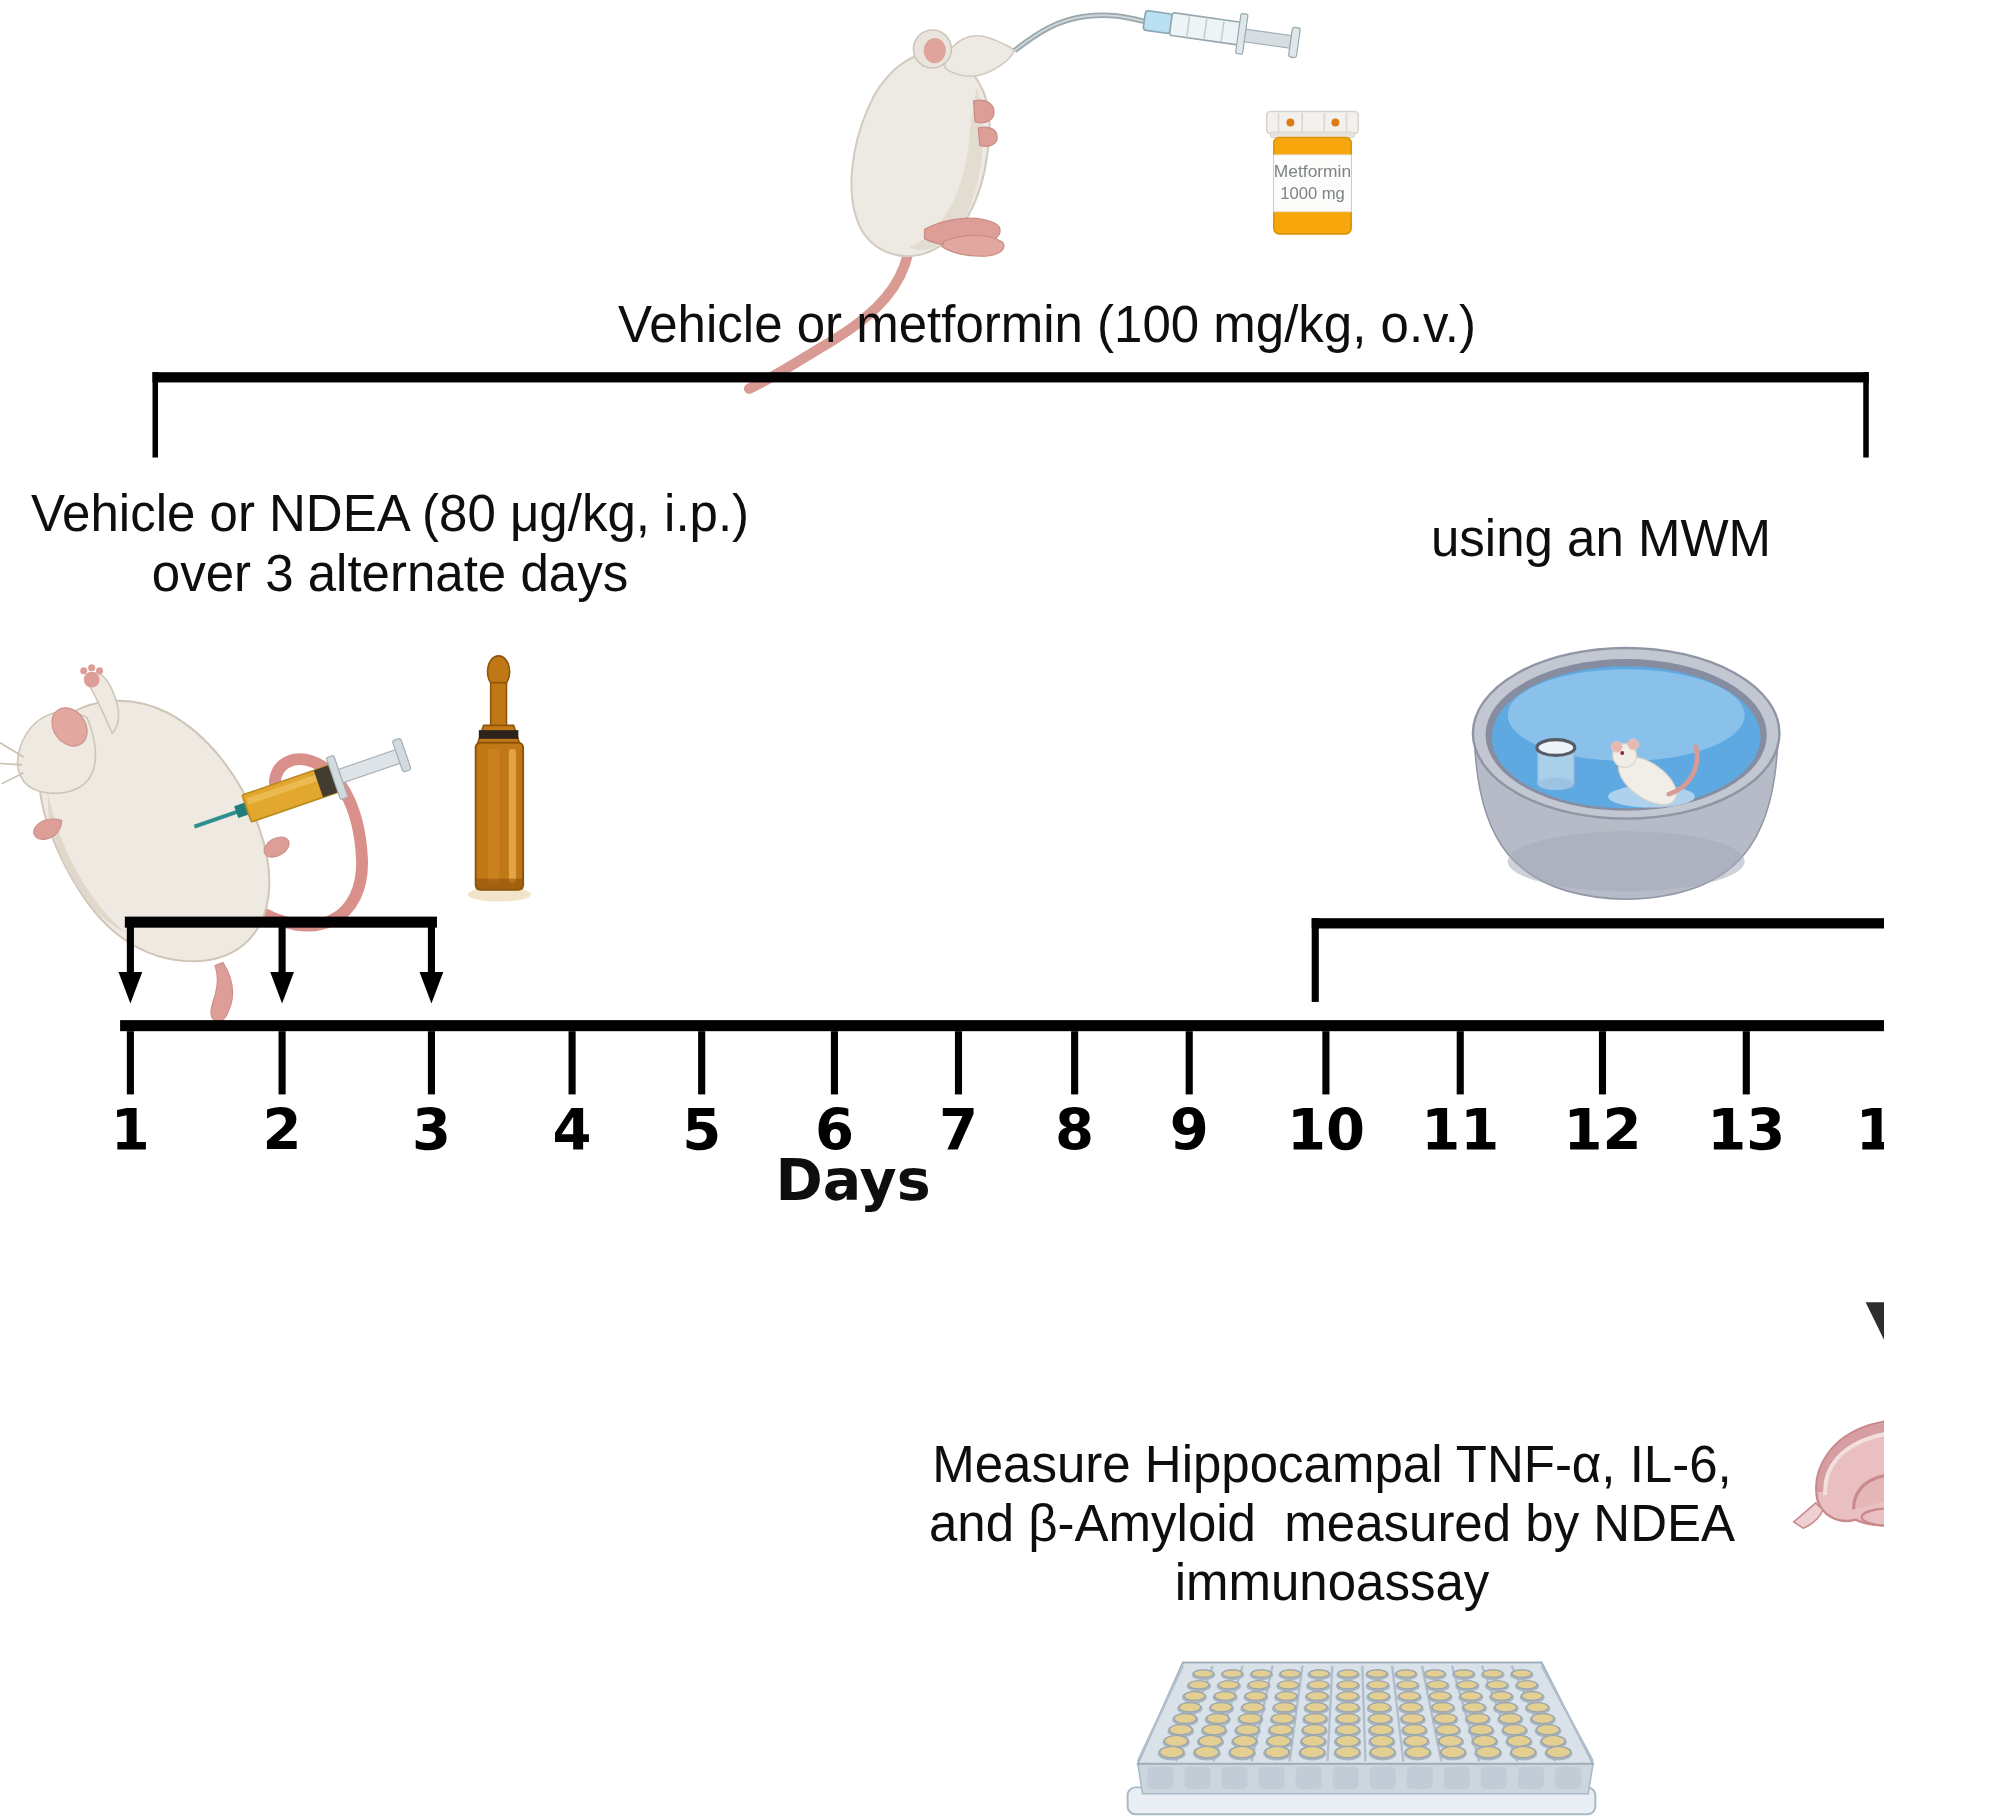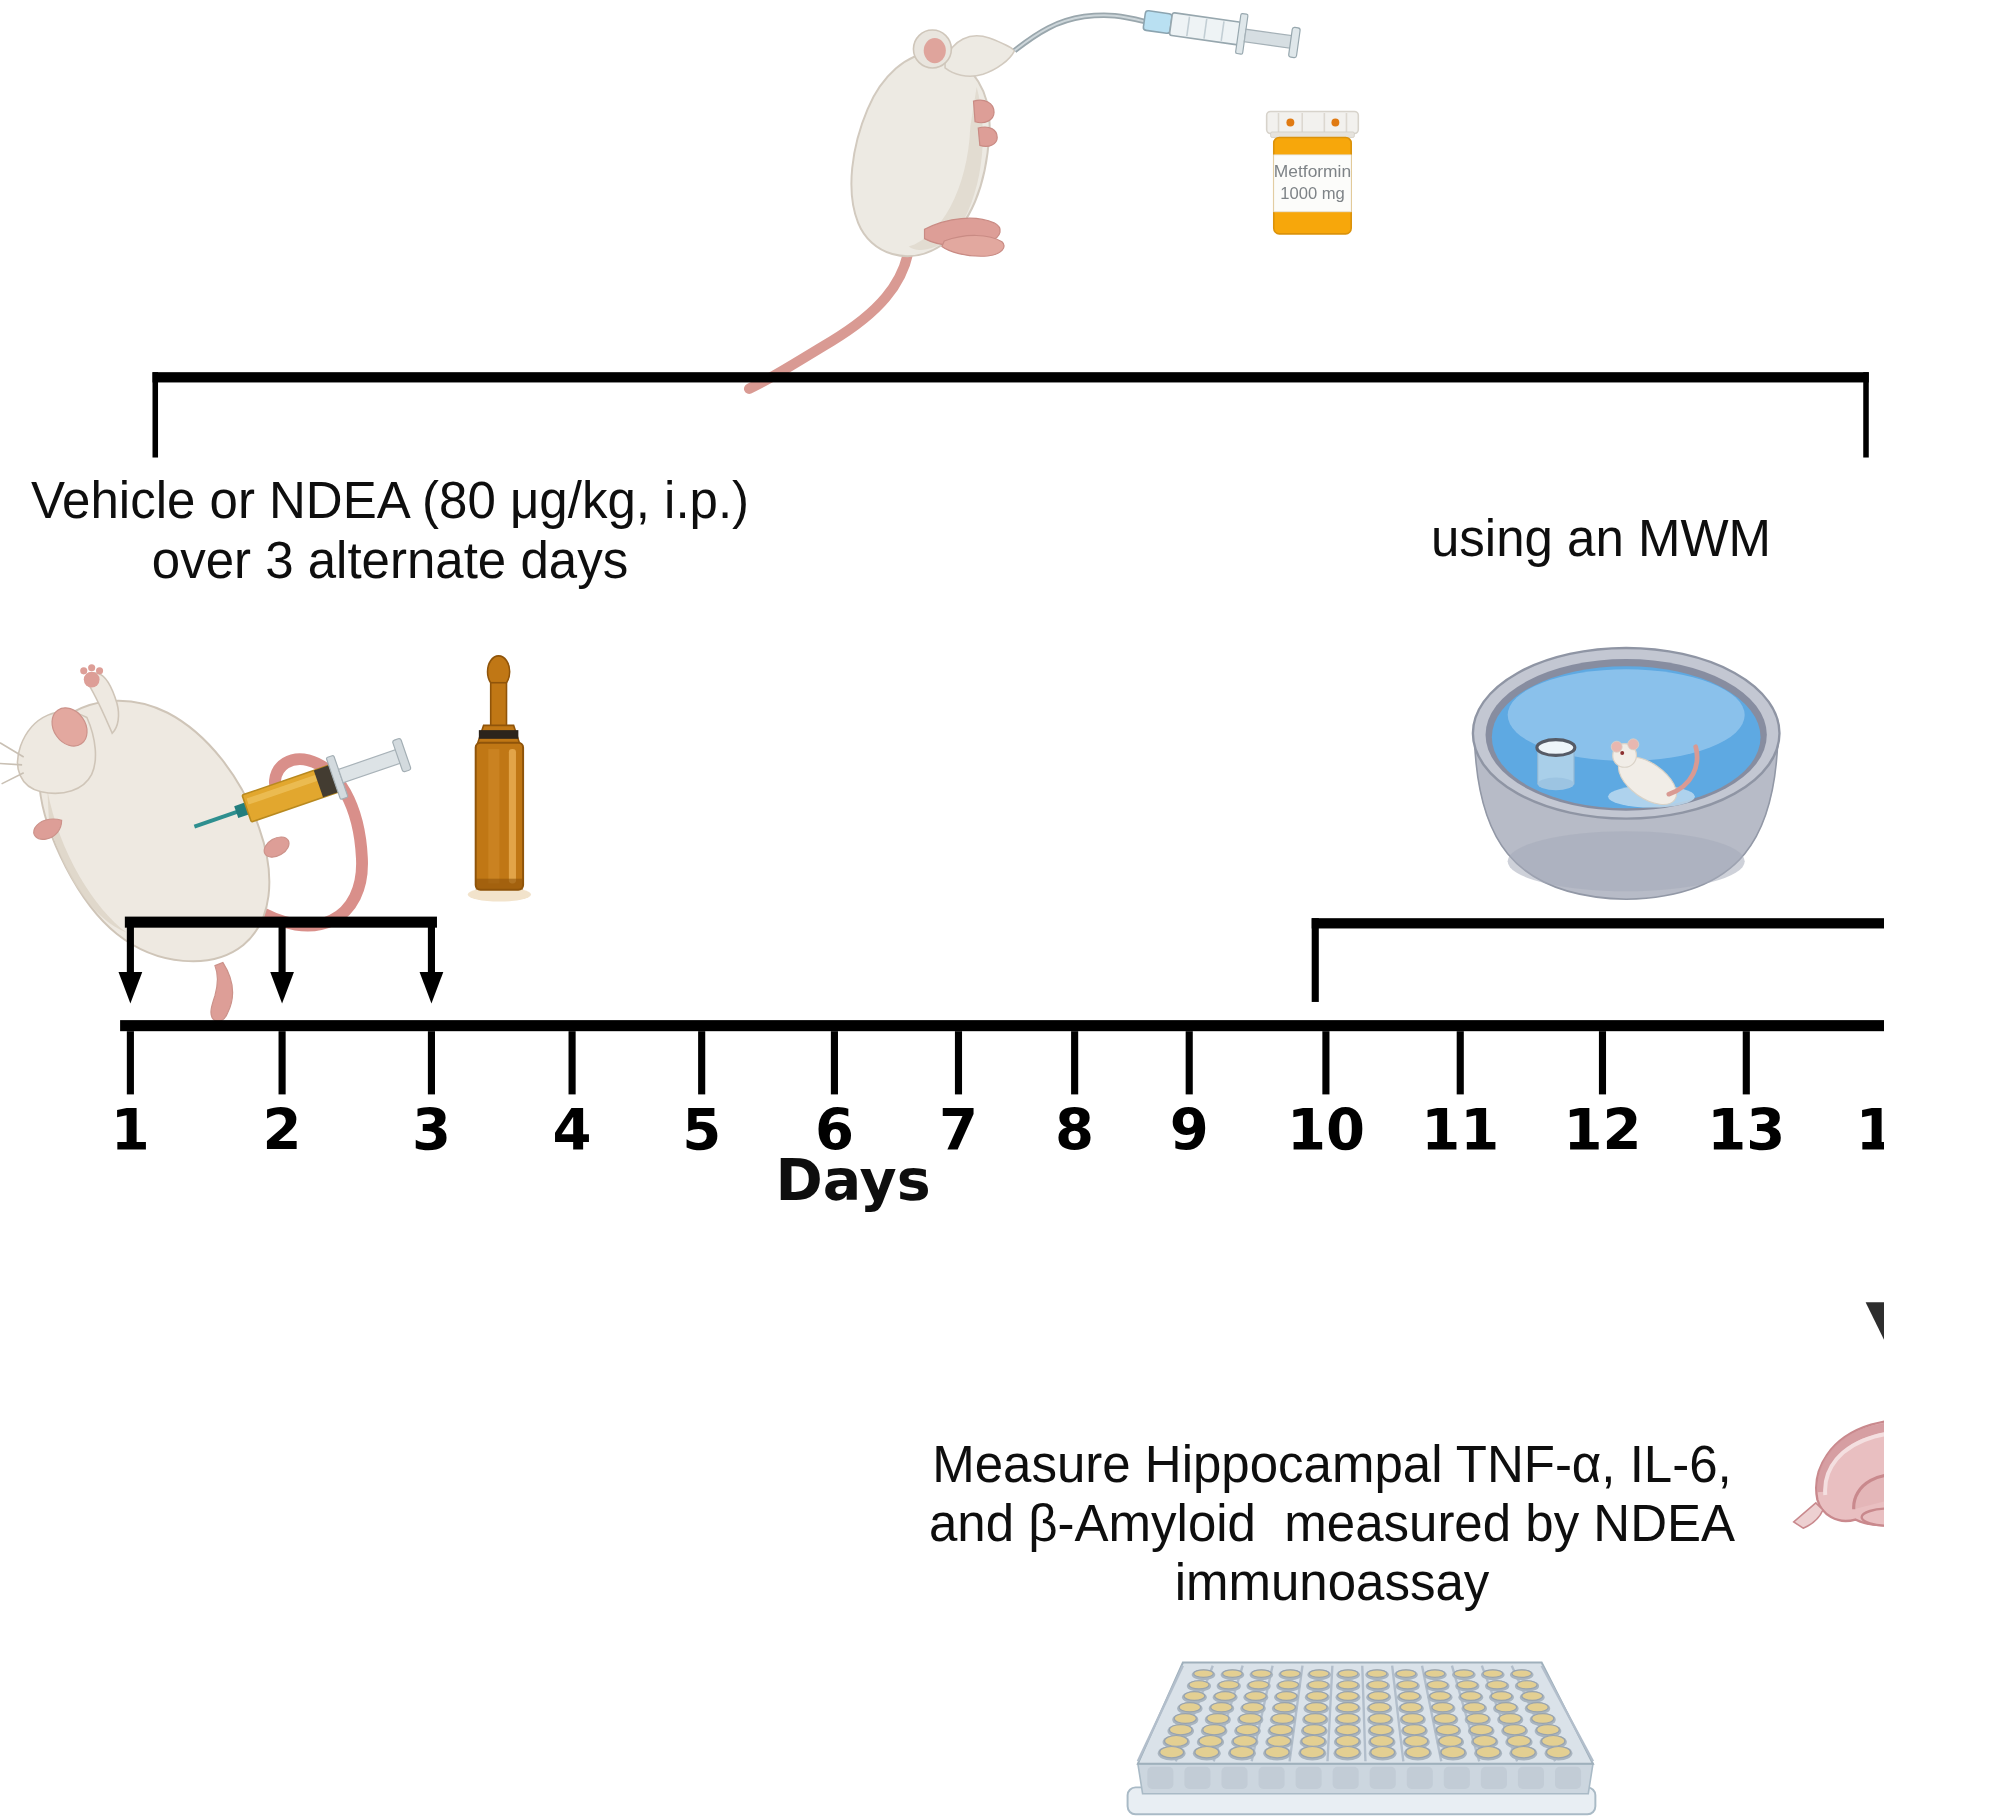--- a/index.html
+++ b/index.html
@@ -408,18 +408,19 @@
           <ellipse cx="1883.318359375" cy="2218.9" rx="17.632390625000006" ry="9.157812500000002" fill="#a9b5c0"></ellipse>
           <ellipse cx="1883.318359375" cy="2217.4" rx="15.132390625000005" ry="7.157812500000002" fill="#e3cf92" stroke="#98a3ae" stroke-width="1.5"></ellipse>
           <ellipse cx="1927.825390625" cy="2218.9" rx="17.632390625000006" ry="9.157812500000002" fill="#a9b5c0"></ellipse>
           <ellipse cx="1927.825390625" cy="2217.4" rx="15.132390625000005" ry="7.157812500000002" fill="#e3cf92" stroke="#98a3ae" stroke-width="1.5"></ellipse>
           <ellipse cx="1972.332421875" cy="2218.9" rx="17.632390625000006" ry="9.157812500000002" fill="#a9b5c0"></ellipse>
           <ellipse cx="1972.332421875" cy="2217.4" rx="15.132390625000005" ry="7.157812500000002" fill="#e3cf92" stroke="#98a3ae" stroke-width="1.5"></ellipse>
         </g>
   </g>
 </svg>
 
-<div class="cap" style="left:390px;top:471px"><div>Vehicle or NDEA (80 μg/kg, i.p.)</div><div>over 3 alternate days</div></div>
+<div class="cap" style="left:1047px;top:295px">Vehicle or metformin (100 mg/kg, o.v.)</div>
+<div class="cap" style="left:390px;top:484px"><div>Vehicle or NDEA (80 μg/kg, i.p.)</div><div>over 3 alternate days</div></div>
 <div class="cap" style="left:1601px;top:510px;line-height:58px"><div>using an MWM</div></div>
 <div class="daysLabel" style="left:853px;top:1147px">Days</div>
 <div class="cap" style="left:1332px;top:1435px;line-height:59px"><div>Measure Hippocampal TNF-α, IL-6,</div><div>and β-Amyloid  measured by NDEA</div><div>immunoassay</div></div>
 </div>
 
 
 </body></html>

